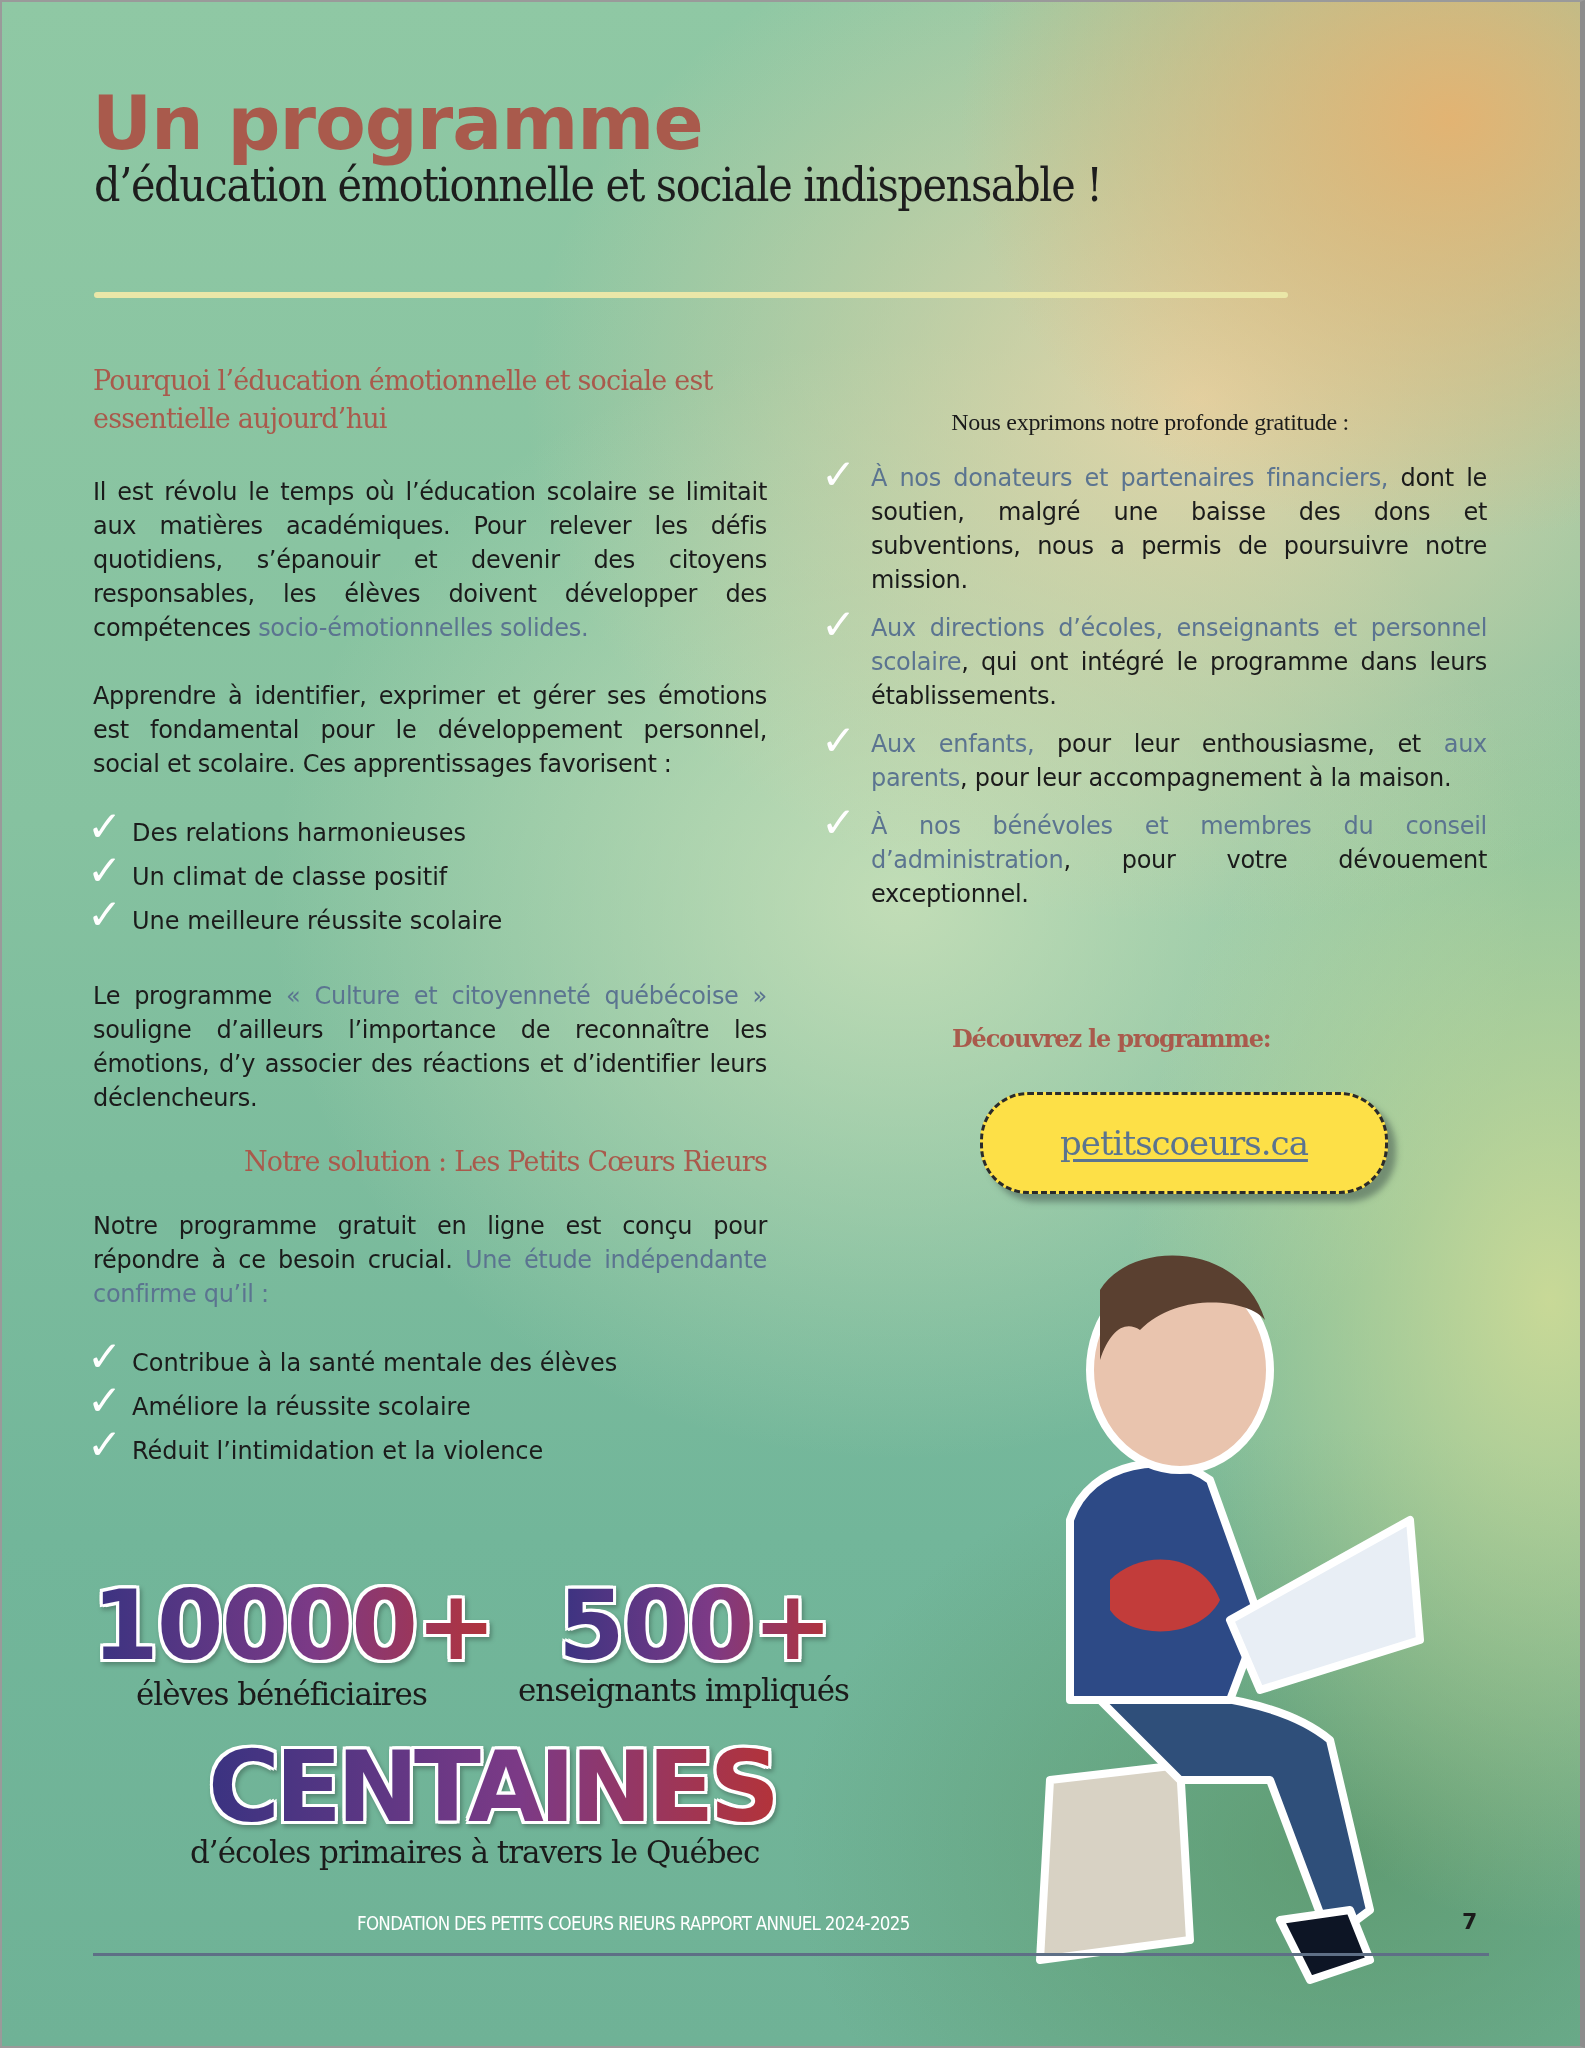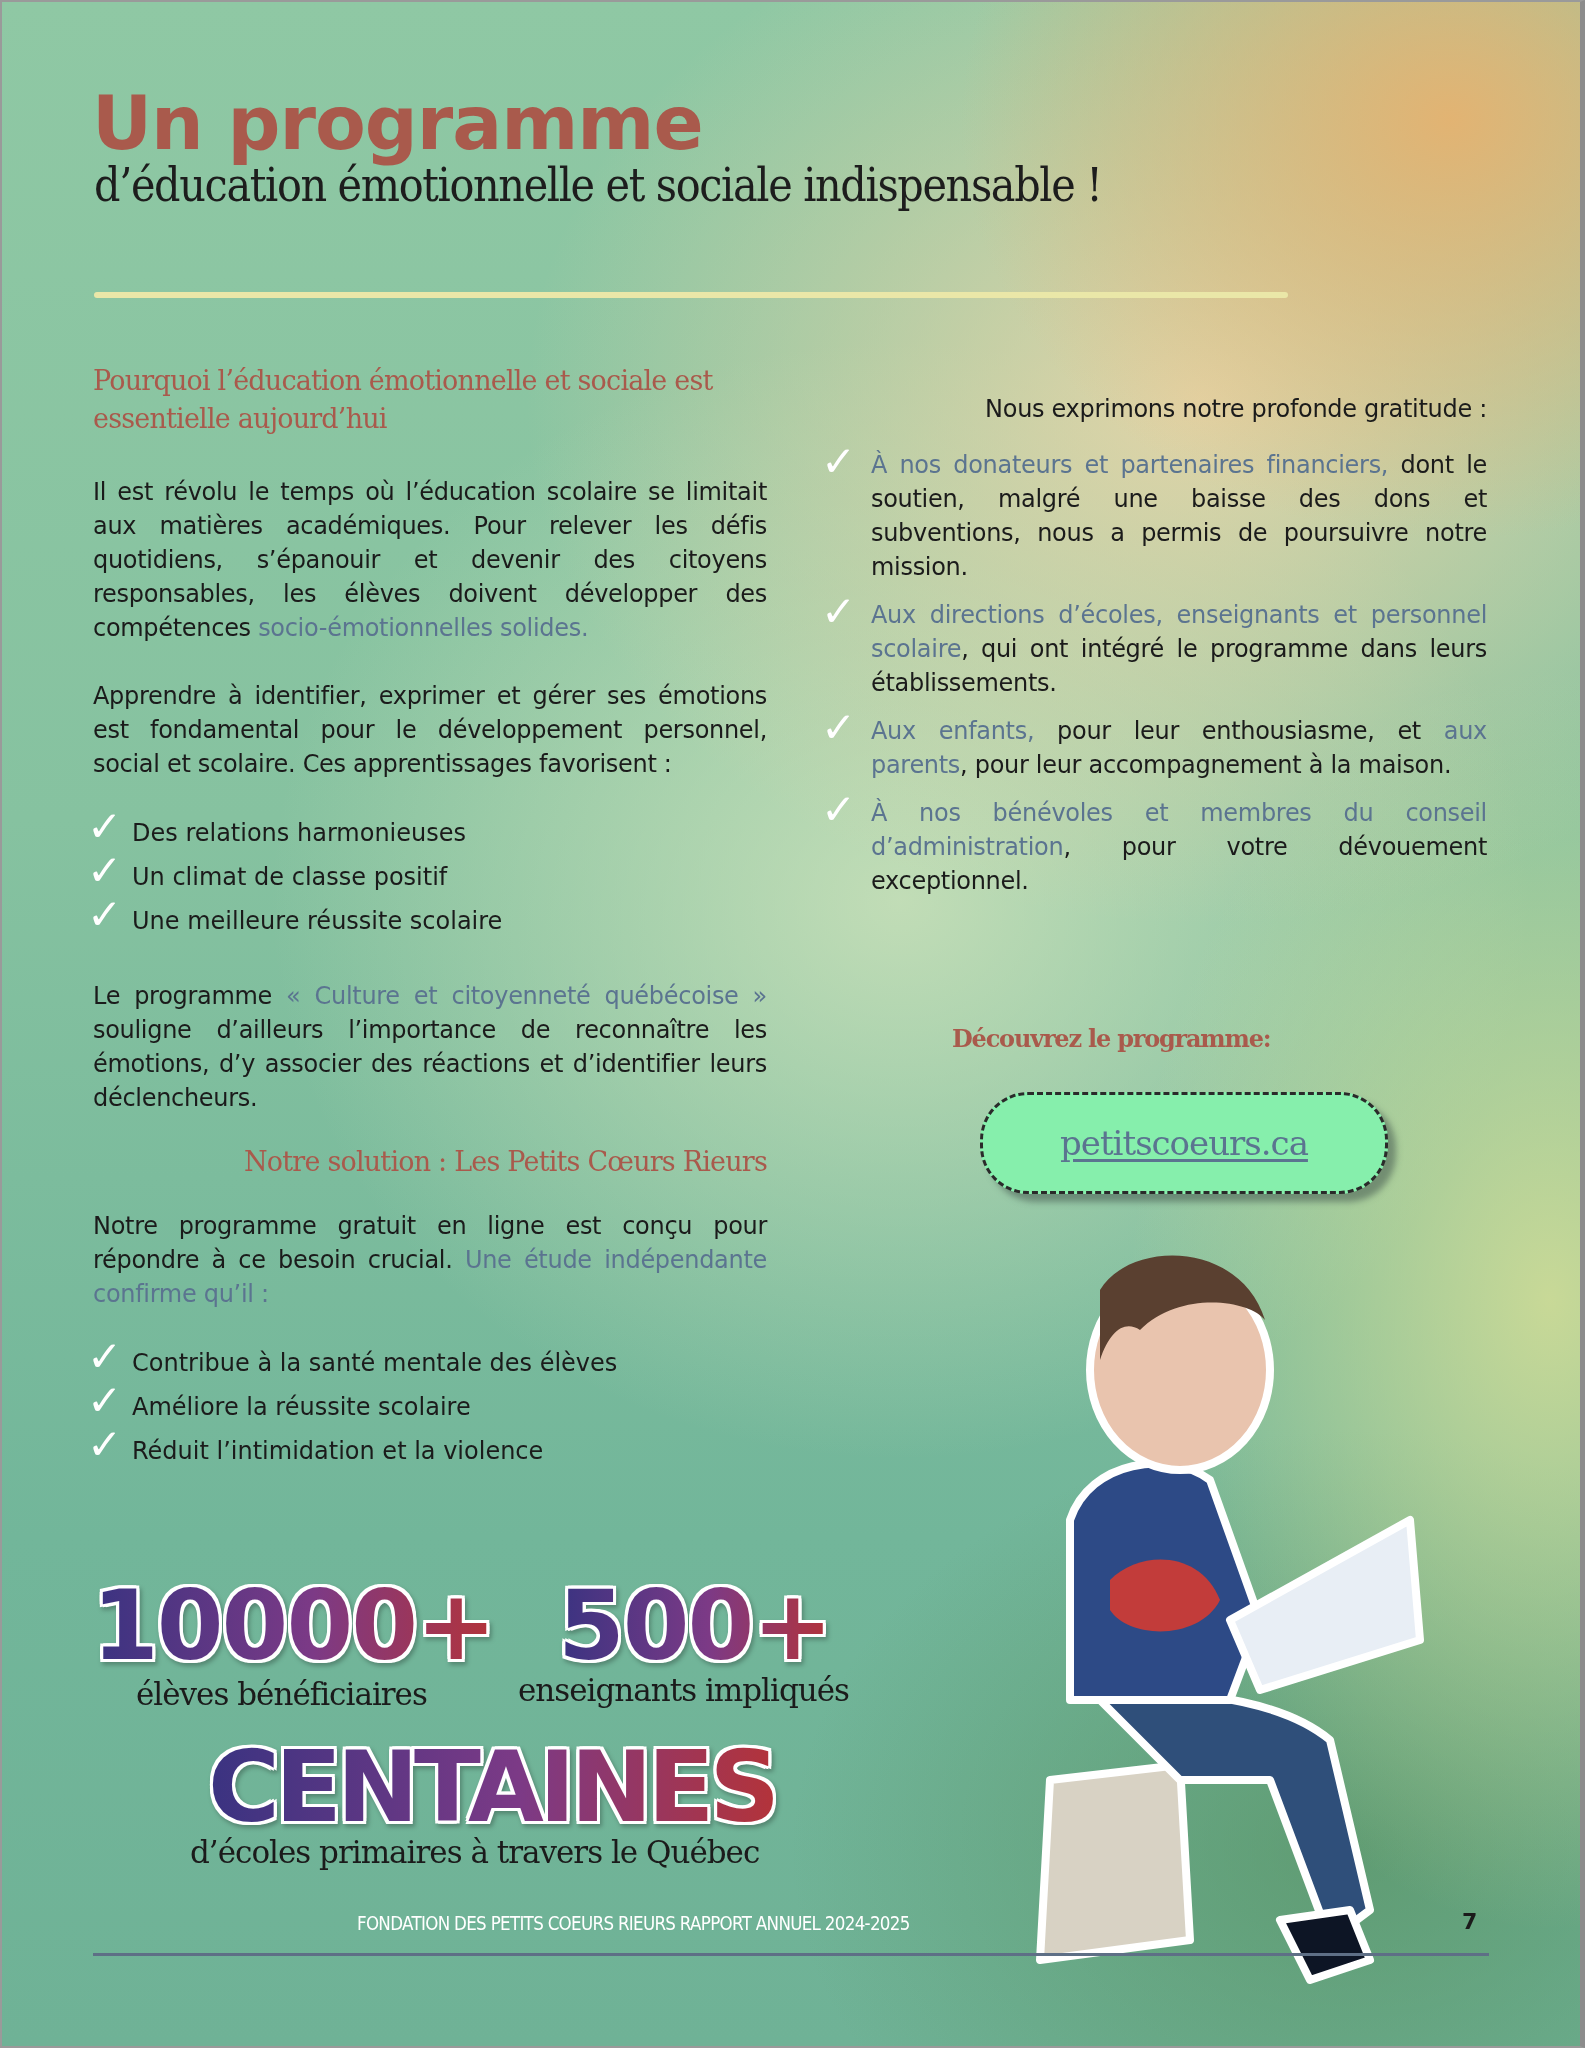--- a/index.html
+++ b/index.html
@@ -59,21 +59,21 @@
       color: #1b1b1b; text-align: justify; letter-spacing: -0.3px;
     }
     .thanks .check { left: 8px; top: -8px; }
     .discover {
       position: absolute; left: 952px; top: 1024px;
       font-family: "DejaVu Serif", serif; font-weight: bold; font-size: 24px;
       color: #a95a4c; letter-spacing: -1.2px;
     }
     .link-pill {
       position: absolute; left: 980px; top: 1092px; width: 402px; height: 96px;
-      background: #86efac; border: 3px dashed #2a2a2a; border-radius: 48px;
+      background: #fde047; border: 3px dashed #2a2a2a; border-radius: 48px;
       box-shadow: 8px 8px 6px rgba(70,90,80,0.55);
       display: flex; align-items: center; justify-content: center;
     }
     .link-pill a {
       font-family: "DejaVu Serif", serif; font-size: 34px; color: #5b7490;
       text-decoration: underline; text-underline-offset: 4px; letter-spacing: -1px;
     }
     .stat-num {
       position: absolute; font-family: "DejaVu Sans", sans-serif; font-weight: bold;
       line-height: 1; letter-spacing: -2px;
@@ -125,21 +125,21 @@
   <p class="para" style="margin-top:28px;"><span>Notre programme gratuit en ligne est conçu pour répondre à ce besoin crucial. </span><span class="accent">Une étude indépendante confirme qu’il :</span></p>
 
   <ul class="checklist" style="margin-top:30px;">
     <li><span class="check">✓</span><span>Contribue à la santé mentale des élèves</span></li>
     <li><span class="check">✓</span><span>Améliore la réussite scolaire</span></li>
     <li><span class="check">✓</span><span>Réduit l’intimidation et la violence</span></li>
   </ul>
 </div>
 
 <div class="col-right">
-  <p class="para" style="margin-top:30px; text-align:right;">Nous exprimons notre profonde gratitude :</p>
+  <p class="para" style="margin-top:43px; text-align:center;font-family:Liberation Serif, serif;">Nous exprimons notre profonde gratitude :</p>
   <ul class="checklist thanks" style="margin-top:22px;">
     <li><span class="check">✓</span><span class="accent">À nos donateurs et partenaires financiers,</span><span> dont le soutien, malgré une baisse des dons et subventions, nous a permis de poursuivre notre mission.</span></li>
     <li><span class="check">✓</span><span class="accent">Aux directions d’écoles, enseignants et personnel scolaire</span><span>, qui ont intégré le programme dans leurs établissements.</span></li>
     <li><span class="check">✓</span><span class="accent">Aux enfants,</span><span> pour leur enthousiasme, et </span><span class="accent">aux parents</span><span>, pour leur accompagnement à la maison.</span></li>
     <li><span class="check">✓</span><span class="accent">À nos bénévoles et membres du conseil d’administration</span><span>, pour votre dévouement exceptionnel.</span></li>
   </ul>
 </div>
 
 <div class="discover">Découvrez le programme:</div>
 <div class="link-pill">

